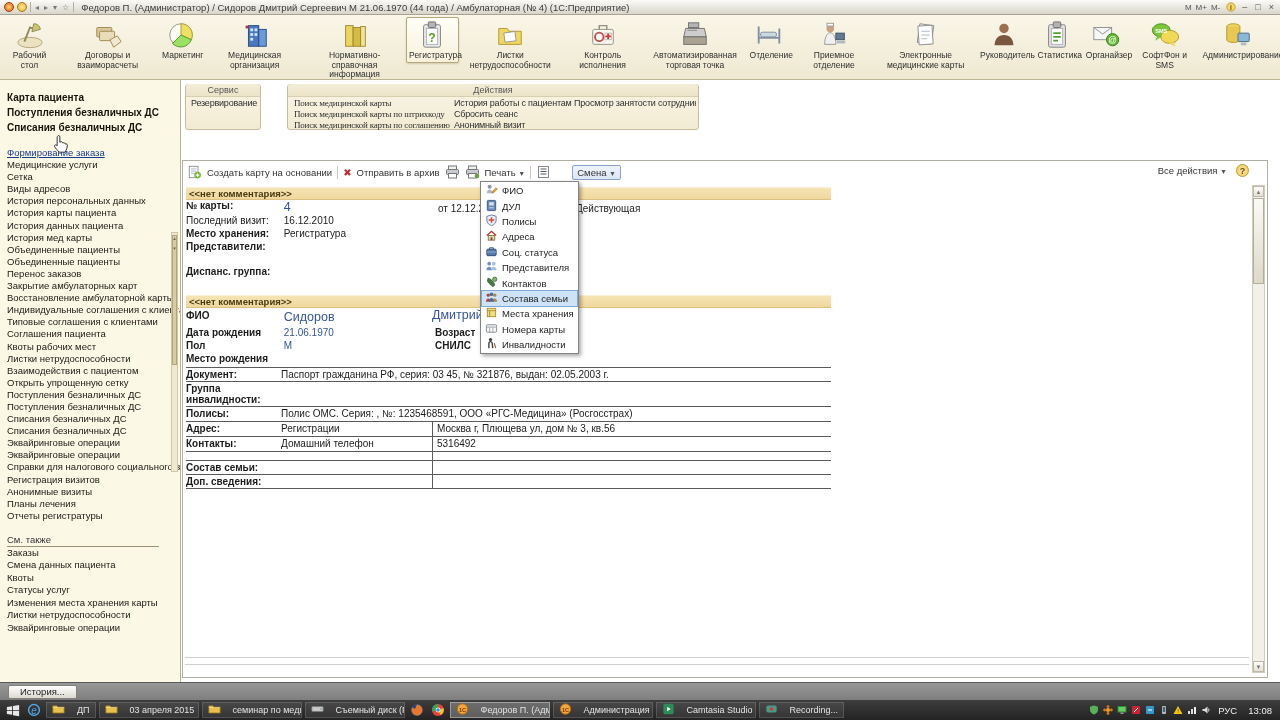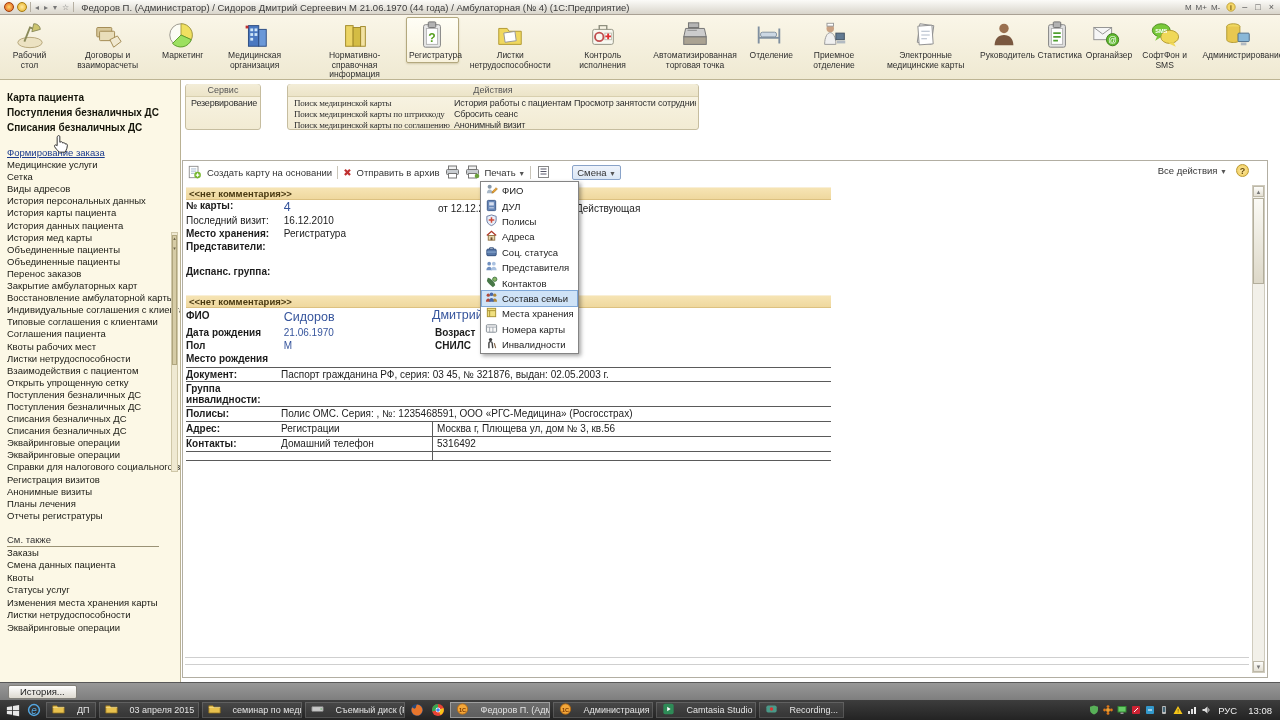--- a/index.html
+++ b/index.html
@@ -501,20 +501,30 @@
           <span class="tcol2">Москва г, Плющева ул, дом № 3, кв.56</span>
         </div>
         <div class="trow" style="min-height:15px">
           <span class="tlabel">Контакты:</span>
           <span class="tcol1">Домашний телефон</span>
           <span class="tcol2">5316492</span>
         </div>
         <div class="trow" style="min-height:9px">
           <span class="tlabel"></span>
             <span class="tcol1"></span>
+            <span class="tcol2"></span>
+        </div>
+        <div class="trow" style="min-height:14px">
+          <span class="tlabel">Состав семьи:</span>
+          <span class="tcol1"></span>
+            <span class="tcol2"></span>
+        </div>
+        <div class="trow" style="min-height:14px">
+          <span class="tlabel">Доп. сведения:</span>
+          <span class="tcol1"></span>
             <span class="tcol2"></span>
         </div>
       </div>
     </div>
 
     <div class="bottom-lines"></div>
 
     <div class="vscroll">
       <span class="vs-arrow" style="top:0">▲</span>
       <div class="vs-thumb"></div>

